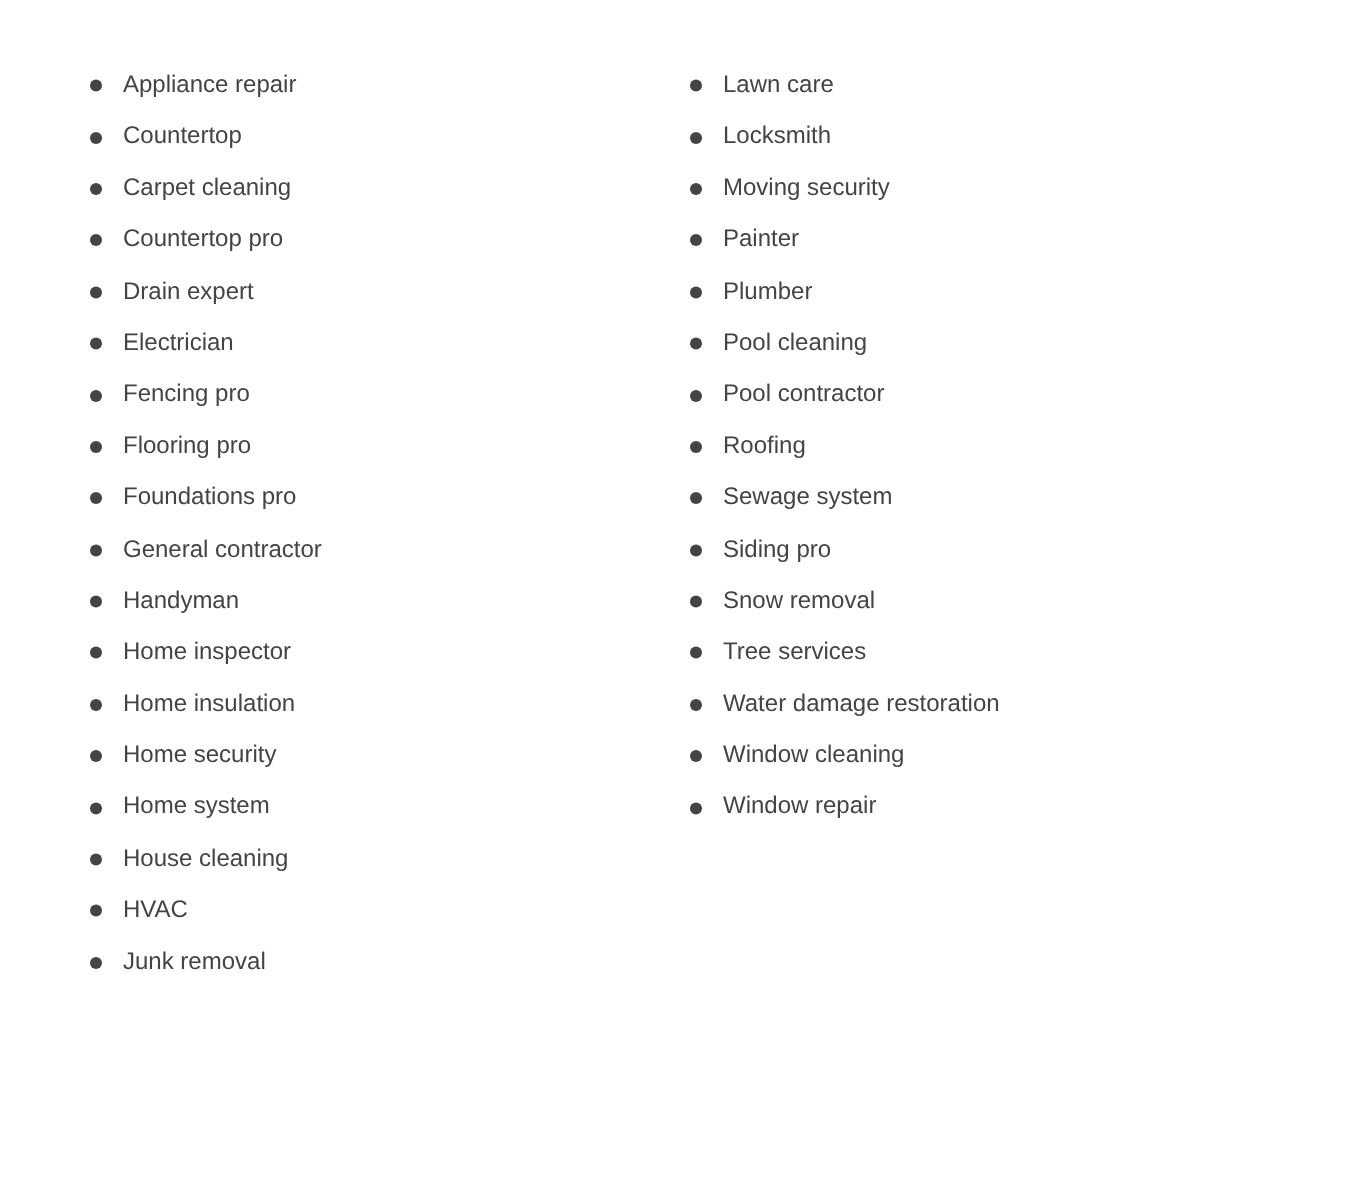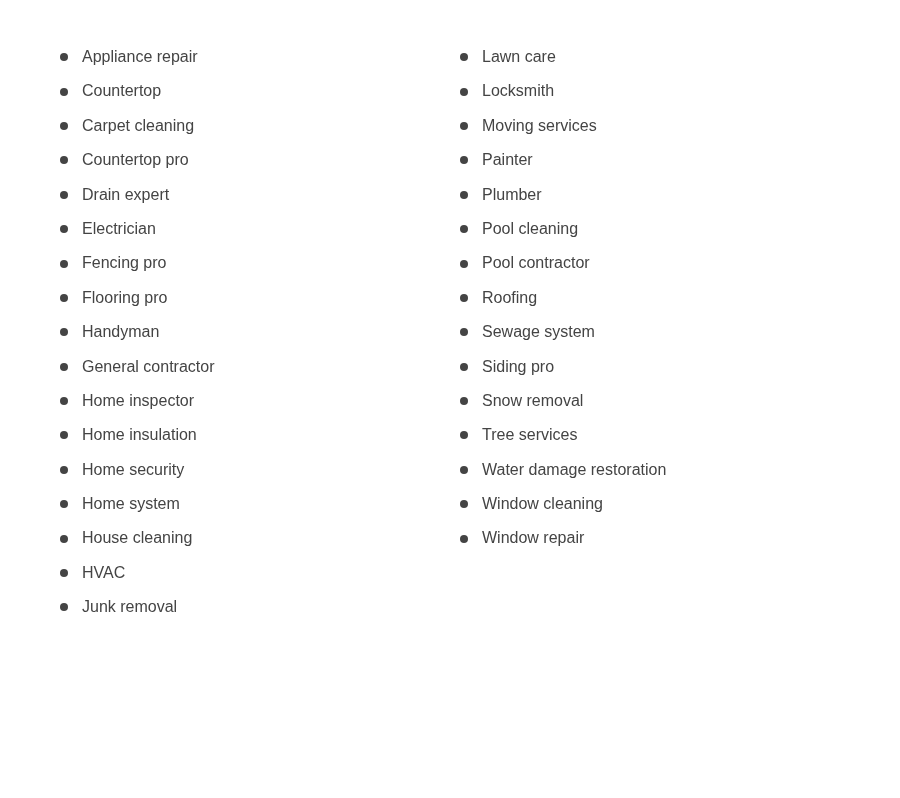--- a/index.html
+++ b/index.html
@@ -87,25 +87,29 @@
         <li>
           <span class="bullet"></span>
           <span>Fencing pro</span>
         </li>
         <li>
           <span class="bullet"></span>
           <span>Flooring pro</span>
         </li>
         <li>
           <span class="bullet"></span>
+          <span>Foundations pro</span>
+        </li>
+        <li>
+          <span class="bullet"></span>
+          <span>General contractor</span>
+        </li>
+        <li>
+          <span class="bullet"></span>
           <span>Handyman</span>
-        </li>
-        <li>
-          <span class="bullet"></span>
-          <span>General contractor</span>
         </li>
         <li>
           <span class="bullet"></span>
           <span>Home inspector</span>
         </li>
         <li>
           <span class="bullet"></span>
           <span>Home insulation</span>
         </li>
         <li>
@@ -135,21 +139,21 @@
         <li>
           <span class="bullet"></span>
           <span>Lawn care</span>
         </li>
         <li>
           <span class="bullet"></span>
           <span>Locksmith</span>
         </li>
         <li>
           <span class="bullet"></span>
-          <span>Moving services</span>
+          <span>Moving security</span>
         </li>
         <li>
           <span class="bullet"></span>
           <span>Painter</span>
         </li>
         <li>
           <span class="bullet"></span>
           <span>Plumber</span>
         </li>
         <li>

